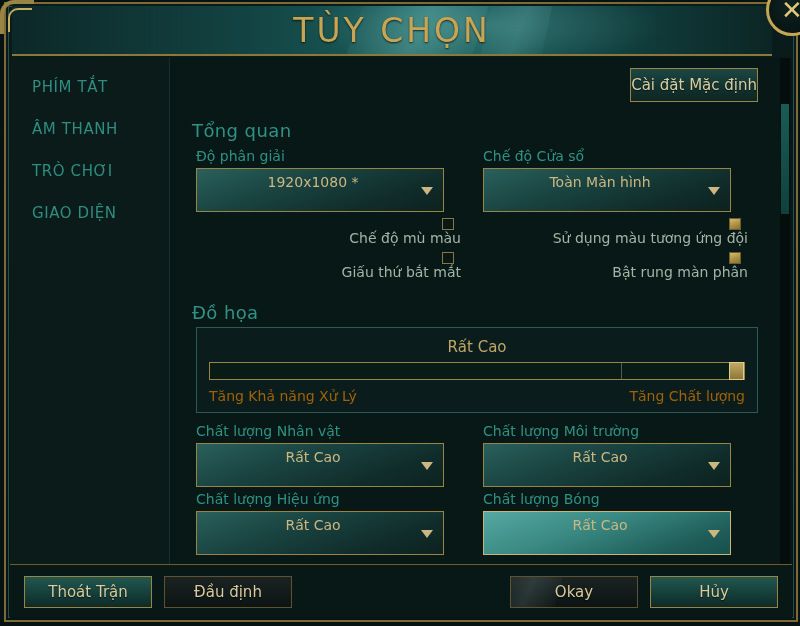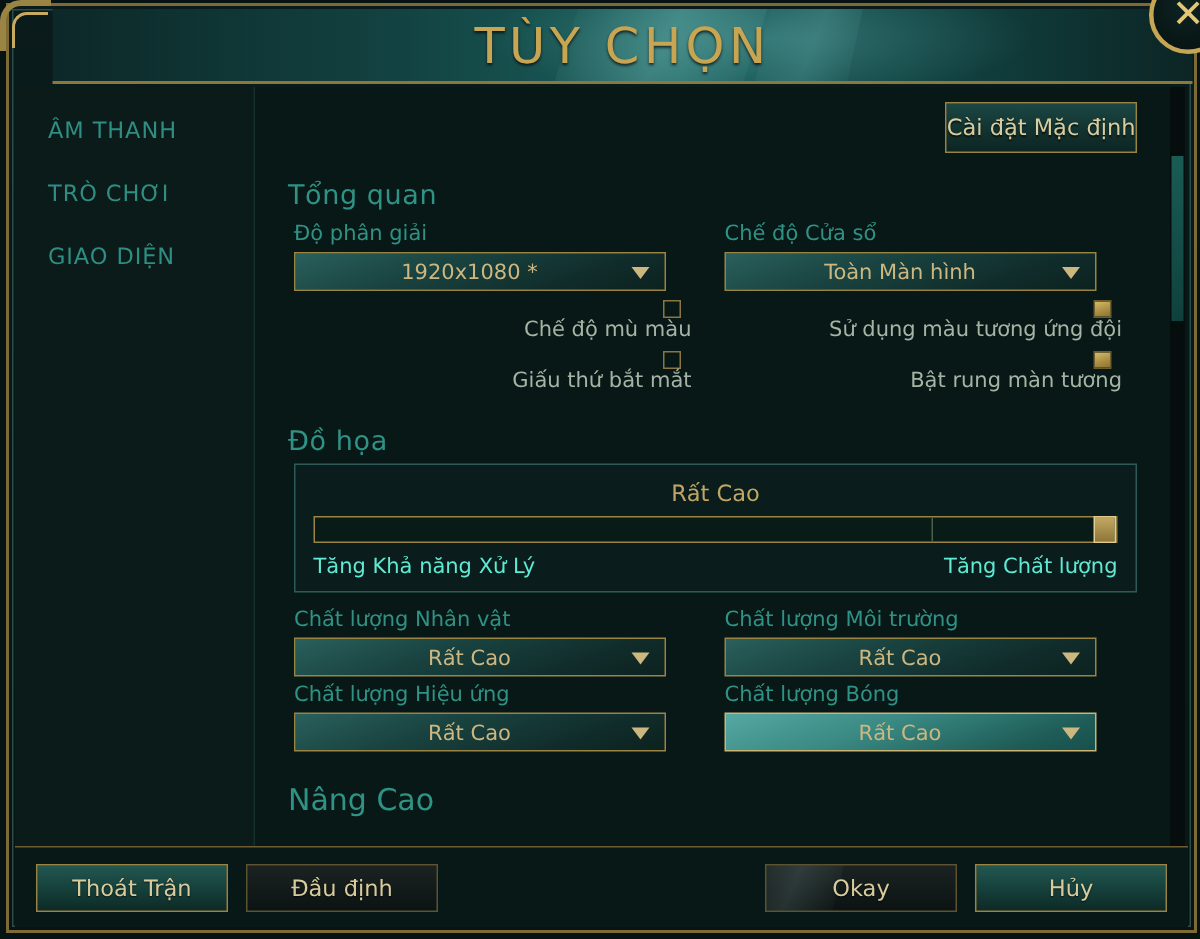--- a/index.html
+++ b/index.html
@@ -47,21 +47,21 @@
     left: 4px; top: 4px;
     width: 22px; height: 22px;
     border-left: 2px solid #c8ab5e;
     border-top: 2px solid #c8ab5e;
     border-top-left-radius: 10px;
   }
 
   
   .title-bar {
     position: absolute;
-    left: 35px; top: 6px;
+    left: 12px; top: 6px;
     width: 760px; height: 50px;
     background:
       radial-gradient(ellipse 260px 60px at 62% 40%, rgba(120,200,200,0.30) 0%, rgba(40,110,110,0.05) 70%),
       linear-gradient(90deg, #0b2424 0%, #11403f 30%, #1a5f5c 55%, #10403f 78%, #0a2120 100%);
     border-bottom: 2px solid #8d7739;
     overflow: hidden;
   }
   .title-bar::before {
     content: "";
     position: absolute;
@@ -194,21 +194,21 @@
   .col { width: 50%; padding-right: 14px; }
 
   .field-label {
     font-size: 14px;
     color: #2f9285;
     margin: 4px 0 4px 8px;
   }
 
   .dropdown {
     position: relative;
-    height: 26px;
+    height: 44px;
     margin: 0 17px 4px 8px;
     border: 1px solid #9a8444;
     background: linear-gradient(160deg, #2a605c 0%, #1a4542 35%, #102c2a 75%, #0c221f 100%);
     cursor: pointer;
   }
   .dropdown.hl {
     background: linear-gradient(160deg, #56a8a2 0%, #3a8983 40%, #1f5d58 80%, #17504c 100%);
     border-color: #cbb474;
   }
   .dropdown .dd-val {
@@ -283,21 +283,21 @@
     width: 15px; height: 18px;
     background: linear-gradient(180deg, #c2a863 0%, #8d7738 100%);
     border: 1px solid #e0cb90;
     cursor: pointer;
   }
   .slider-ends {
     display: flex;
     justify-content: space-between;
     margin-top: 8px;
     font-size: 14px;
-    color: #5eead4;
+    color: #a16207;
   }
 
   .advanced-title {
     font-size: 20px;
     color: #2f9285;
     margin: 16px 0 0 4px;
   }
 
   
   .scrollbar {
@@ -373,20 +373,23 @@
   </div>
 
   <div class="close-btn">
     <div class="x">✕</div>
   </div>
 
   <div class="body-wrap">
 
     <div class="sidebar">
       <div class="side-item">
+        <span>PHÍM TẮT</span>
+      </div>
+      <div class="side-item">
         <span>ÂM THANH</span>
       </div>
       <div class="side-item">
         <span>TRÒ CHƠI</span>
       </div>
       <div class="side-item">
         <span>GIAO DIỆN</span>
       </div>
     </div>
 
@@ -421,21 +424,21 @@
             <div class="dropdown">
               <div class="dd-val">Toàn Màn hình</div>
               <span class="arrow"></span>
             </div>
             <div class="check-row">
               <span class="cbox on"></span>
               <span class="check-label">Sử dụng màu tương ứng đội</span>
             </div>
             <div class="check-row">
               <span class="cbox on"></span>
-              <span class="check-label">Bật rung màn tương</span>
+              <span class="check-label">Bật rung màn phân</span>
             </div>
           </div>
         </div>
 
         <div class="section-title" style="margin-top:18px">Đồ họa</div>
 
         <div class="gfx-panel">
           <div class="gfx-preset">Rất Cao</div>
           <div class="slider-track">
             <span class="slider-tick" id="gfx-tick" style="left: 77%;"></span>

